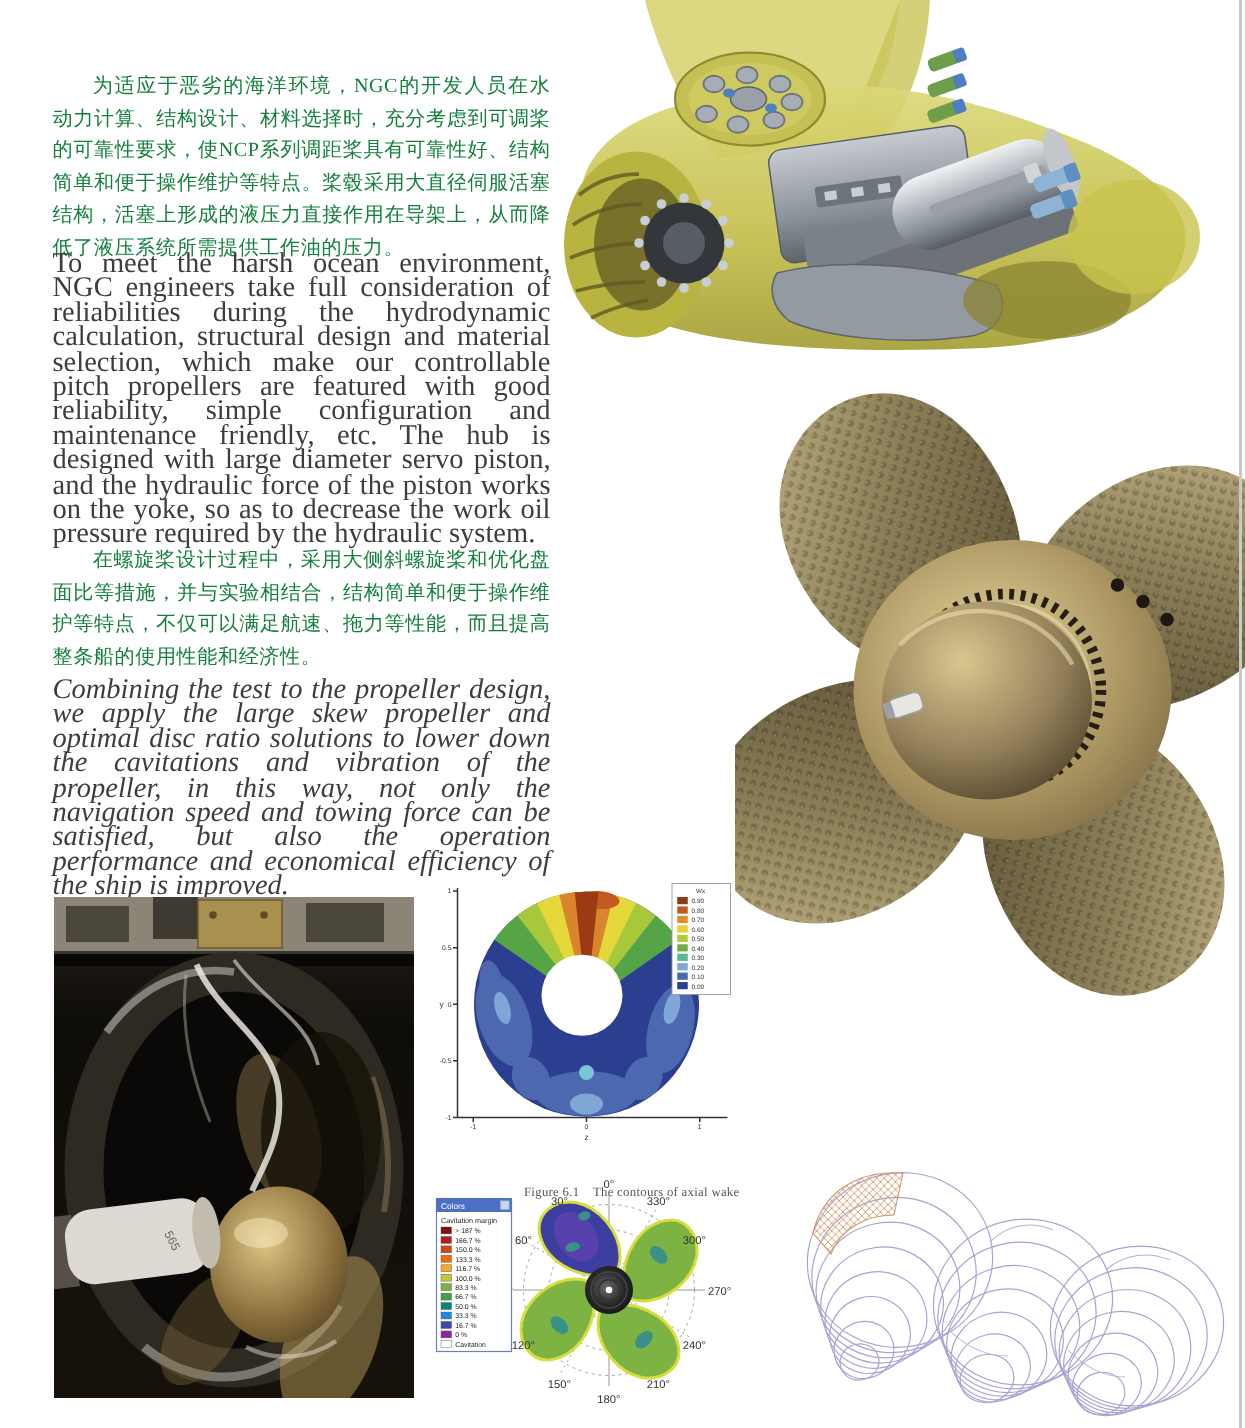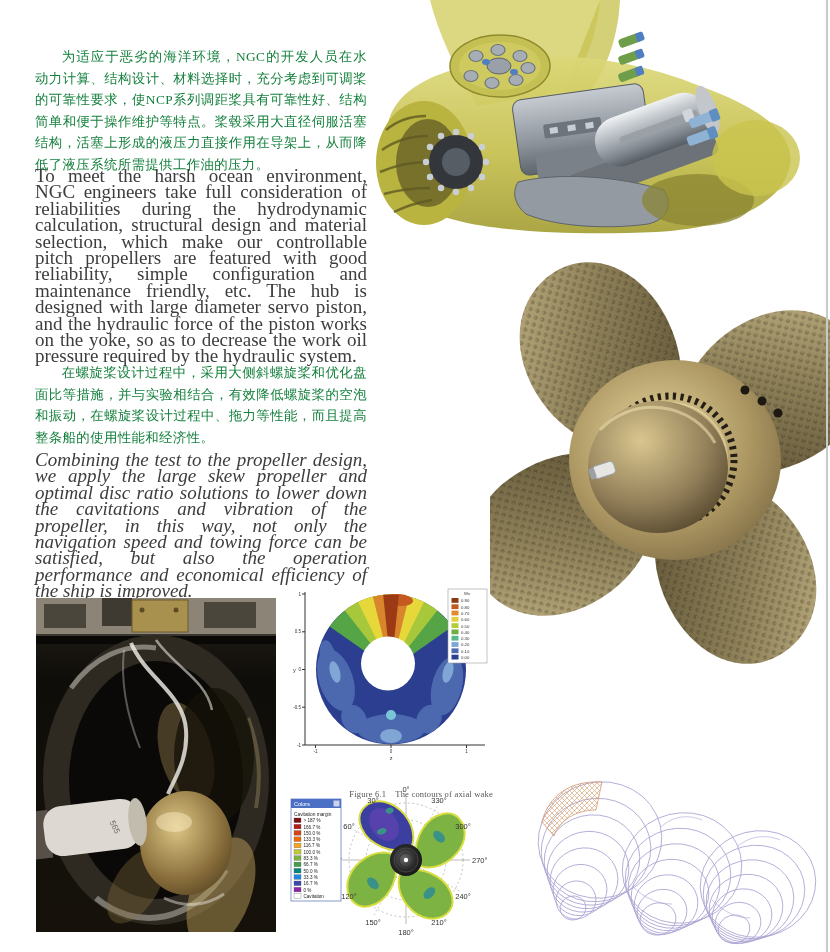--- a/index.html
+++ b/index.html
@@ -30,21 +30,21 @@
   svg{display:block;}
   text{font-family:"Liberation Sans","DejaVu Sans",sans-serif;}
 </style>
 </head>
 <body>
 
 <div class="page">
 
   <p id="cn1" class="para cn">为适应于恶劣的海洋环境，NGC的开发人员在水动力计算、结构设计、材料选择时，充分考虑到可调桨的可靠性要求，使NCP系列调距桨具有可靠性好、结构简单和便于操作维护等特点。桨毂采用大直径伺服活塞结构，活塞上形成的液压力直接作用在导架上，从而降低了液压系统所需提供工作油的压力。</p>
   <p id="en1" class="para en">To meet the harsh ocean environment, NGC engineers take full consideration of reliabilities during the hydrodynamic calculation, structural design and material selection, which make our controllable pitch propellers are featured with good reliability, simple configuration and maintenance friendly, etc. The hub is designed with large diameter servo piston, and the hydraulic force of the piston works on the yoke, so as to decrease the work oil pressure required by the hydraulic system.</p>
-  <p id="cn2" class="para cn">在螺旋桨设计过程中，采用大侧斜螺旋桨和优化盘面比等措施，并与实验相结合，有效降低螺旋桨的空泡和振动，在螺旋桨设计过程中、拖力等性能，而且提高整条船的使用性能和经济性。</p>
+  <p id="cn2" class="para cn">在螺旋桨设计过程中，采用大侧斜螺旋桨和优化盘面比等措施，并与实验相结合，结构简单和便于操作维护等特点，不仅可以满足航速、拖力等性能，而且提高整条船的使用性能和经济性。</p>
   <p id="en2" class="para en">Combining the test to the propeller design, we apply the large skew propeller and optimal disc ratio solutions to lower down the cavitations and vibration of the propeller, in this way, not only the navigation speed and towing force can be satisfied, but also the operation performance and economical efficiency of the ship is improved.</p>
 
   <div id="fig-cad" class="fig">
     <svg width="462" height="236" viewBox="0 0 462 236">
       <defs>
         <linearGradient id="yellowGrad" x1="0" y1="0" x2="0" y2="1">
           <stop offset="0" stop-color="#dcd878"></stop>
             <stop offset=".55" stop-color="#c3bd48"></stop>
             <stop offset="1" stop-color="#a29c30"></stop>
         </linearGradient>

